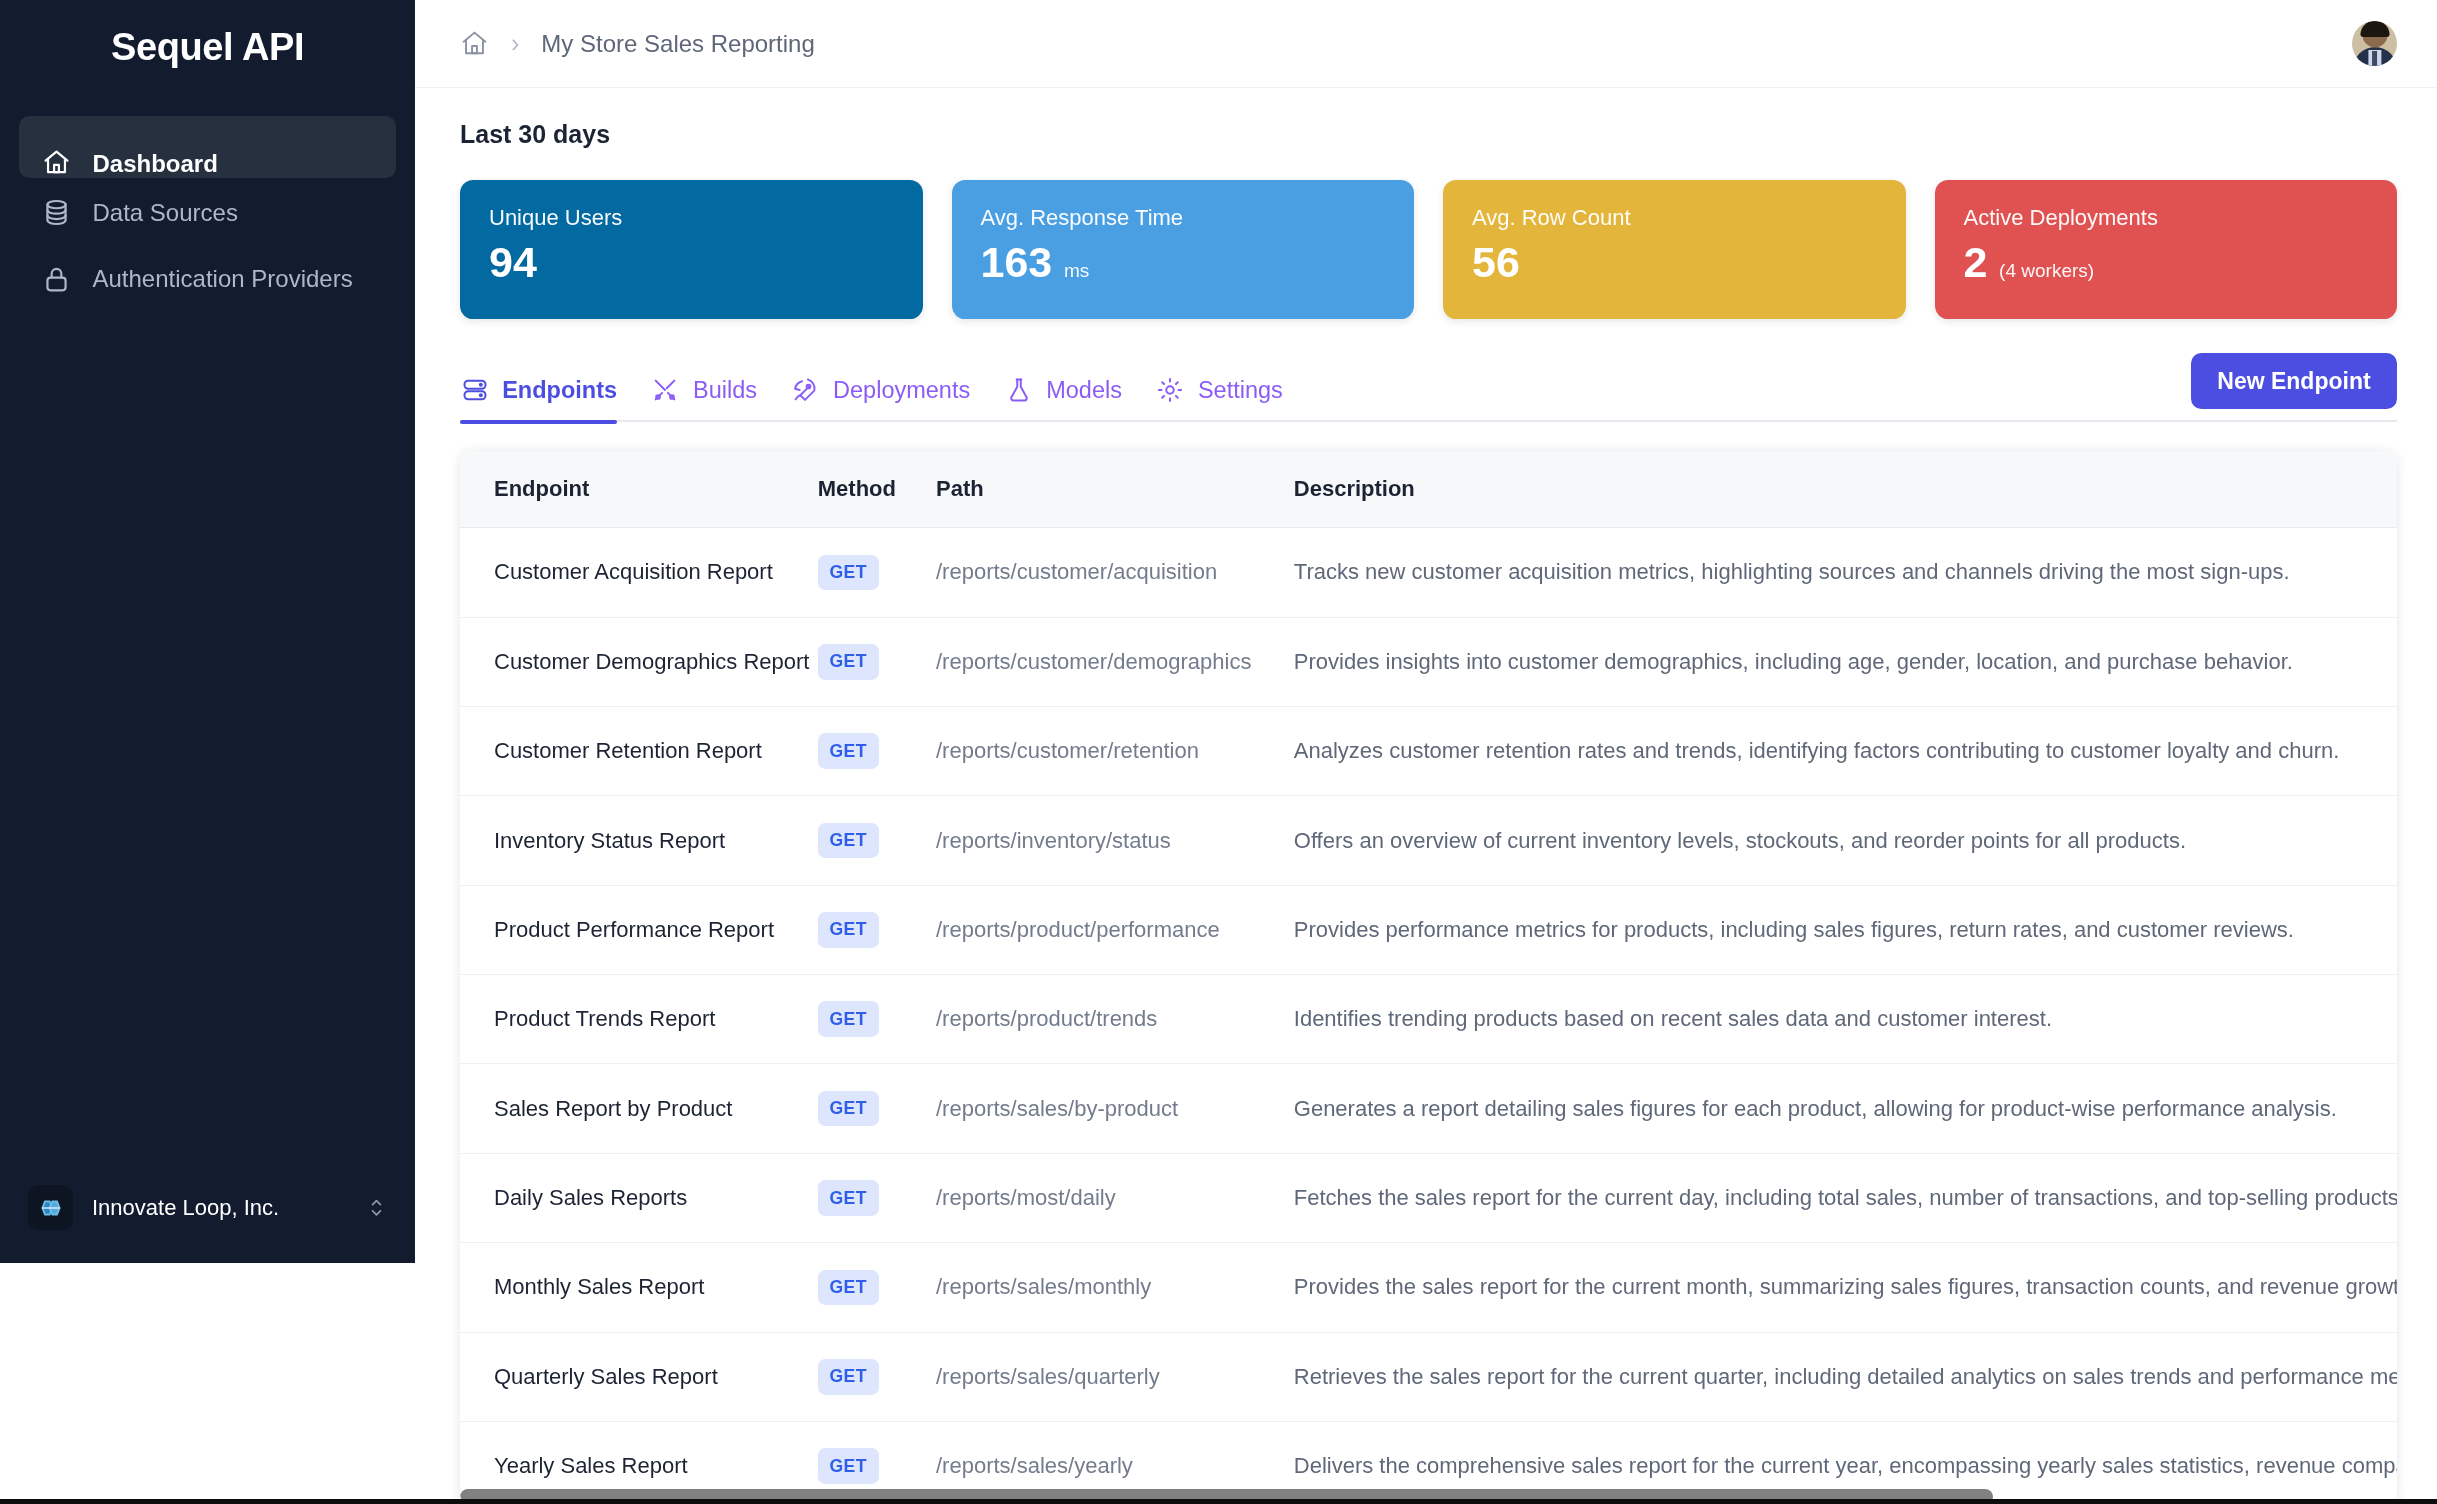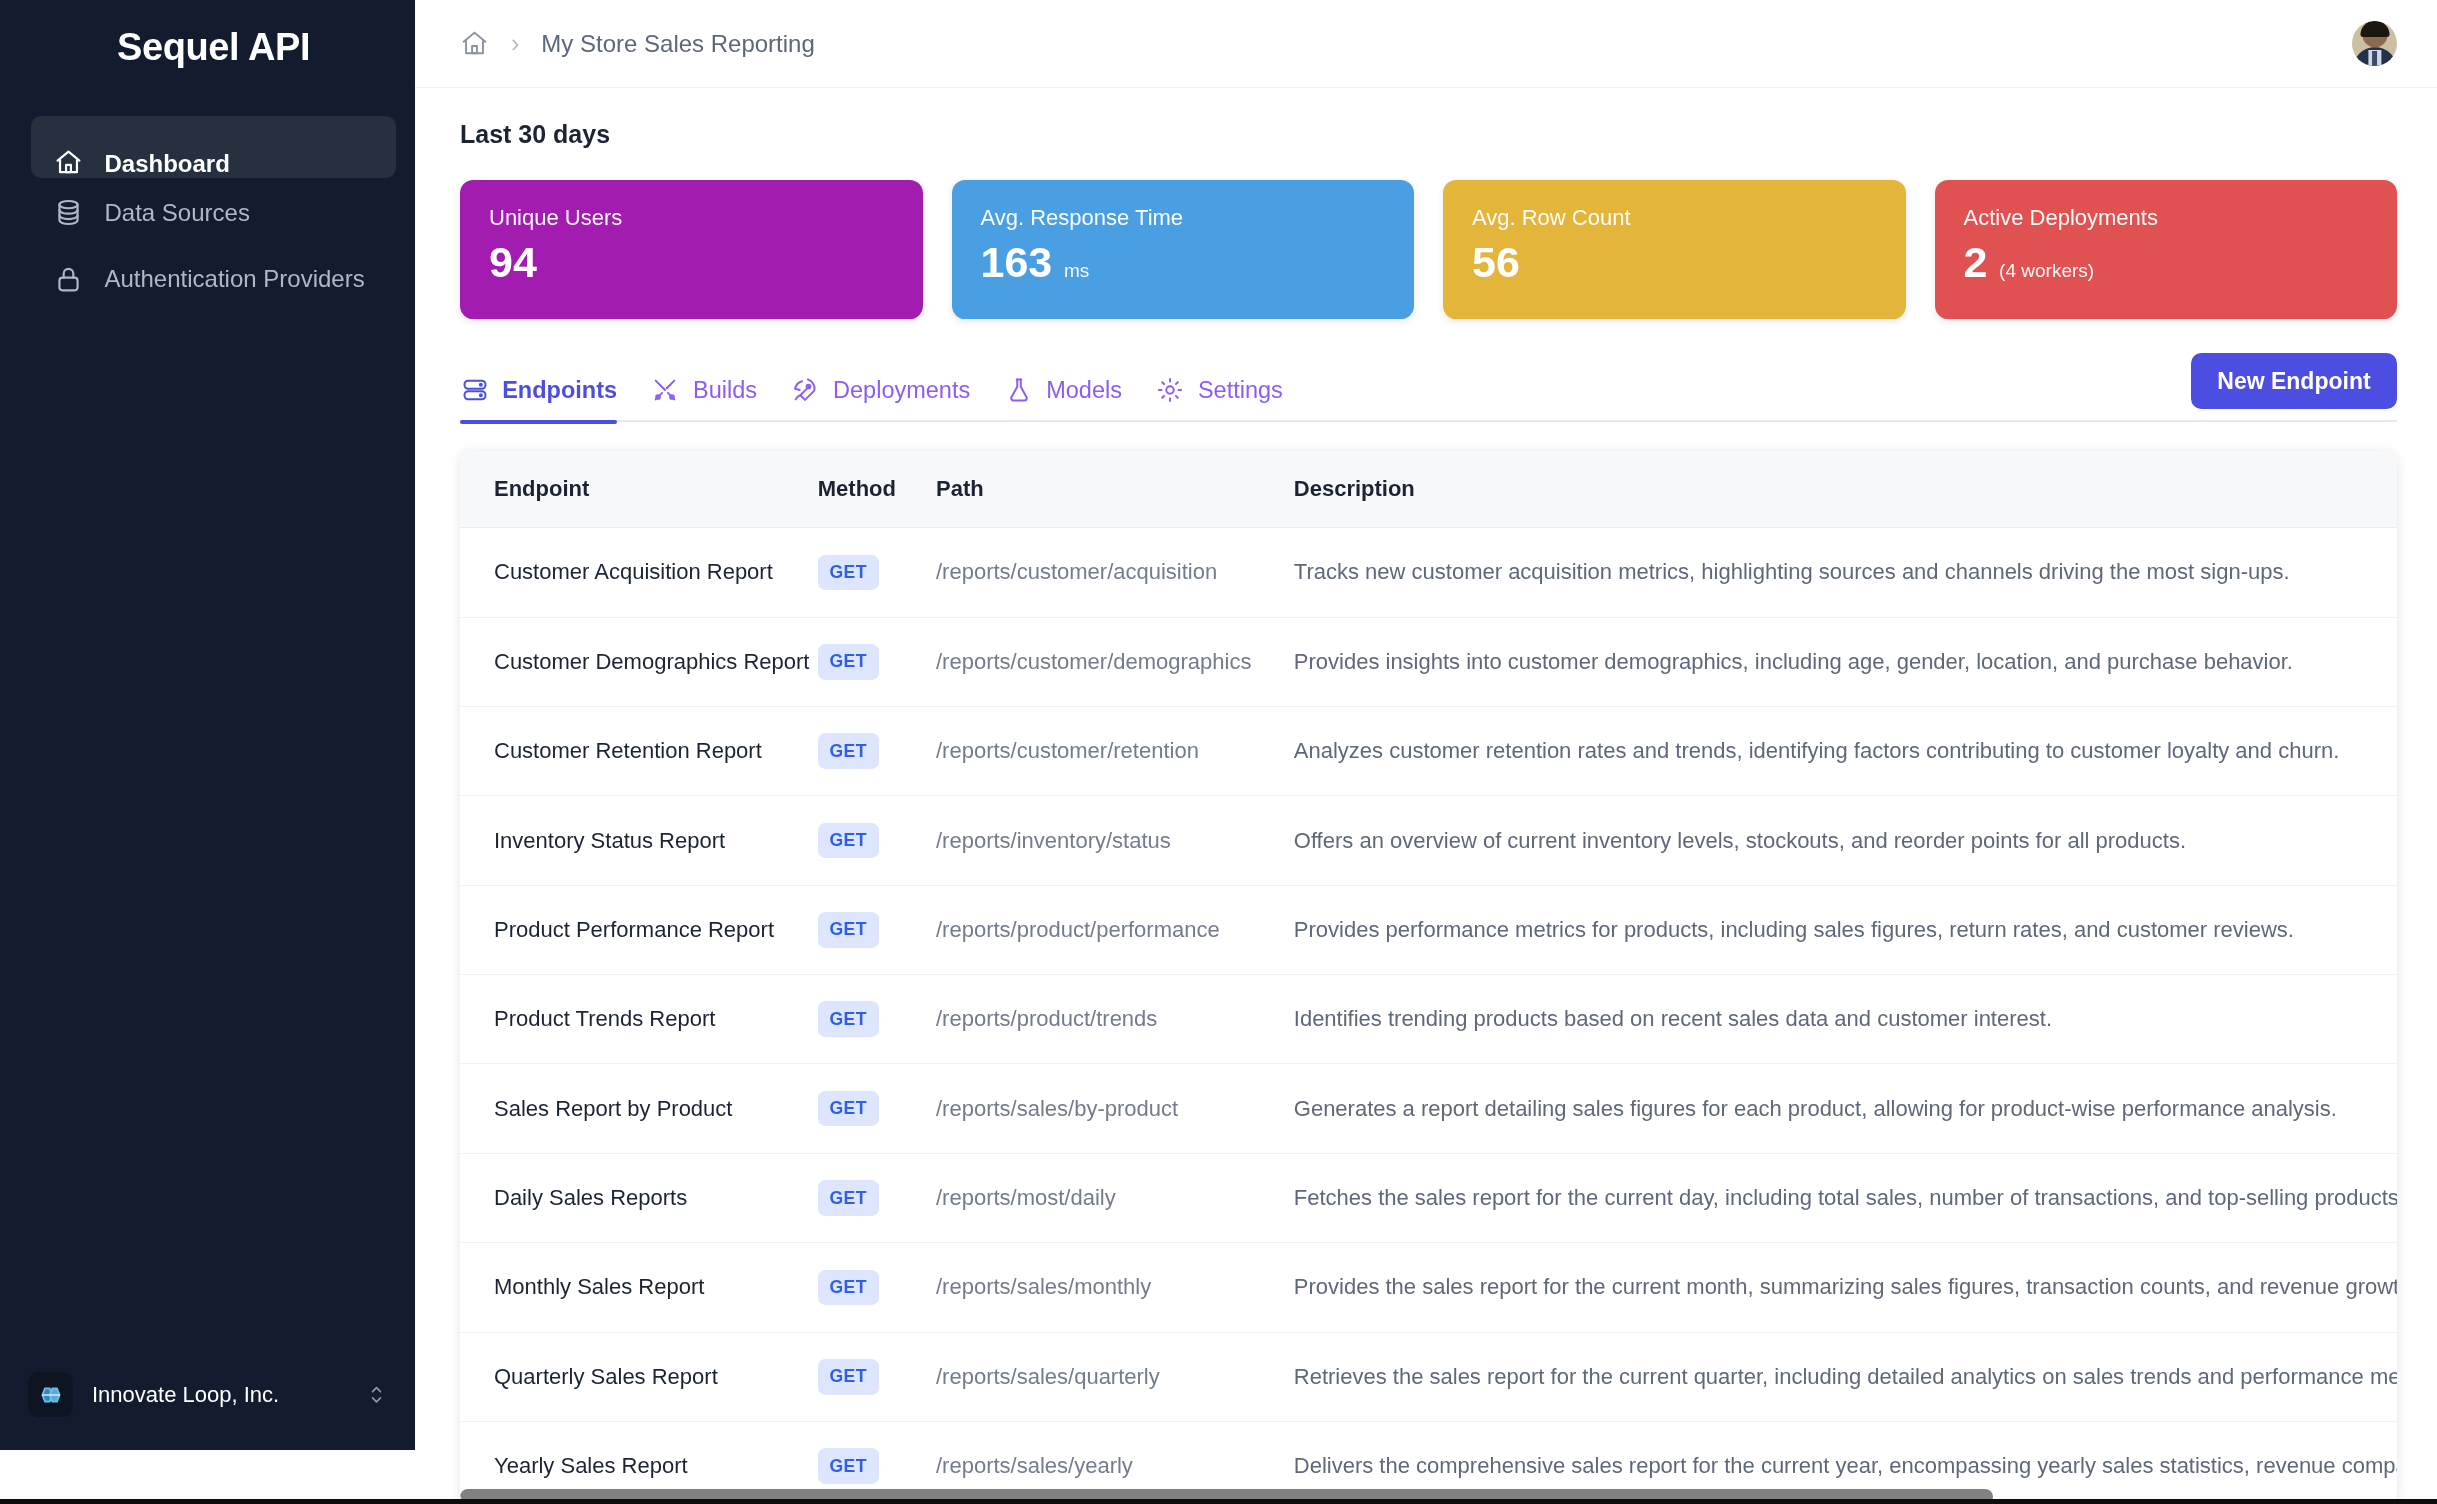--- a/index.html
+++ b/index.html
@@ -14,27 +14,26 @@
     position: relative;
     width: 2438px;
     height: 1505px;
     display: flex;
     background: #ffffff;
   }
 
   
   .sidebar {
     width: 415px;
-    height: 1450px;
+    height: 1263px;
     background: #131c2e;
     flex: 0 0 415px;
     position: relative;
     display: flex;
     flex-direction: column;
-    padding-left: 12px;
   }
   .brand {
     height: 95px;
     display: flex;
     align-items: center;
     justify-content: center;
   }
   .brand-text {
     color: #ffffff;
     font-size: 38px;
@@ -331,21 +330,21 @@
         <span class="face"></span>
           <span class="hair"></span>
       </div>
     </header>
 
     <div class="content">
 
       <div class="period-label">Last 30 days</div>
 
       <div class="cards">
-        <div class="card" style="background:#a21caf">
+        <div class="card" style="background:#0369a1">
           <div class="card-label">Unique Users</div>
           <div class="card-value-row">
             <div class="card-value">94</div>
             <div class="card-unit"></div>
           </div>
         </div>
         <div class="card" style="background:#4a9fe3">
           <div class="card-label">Avg. Response Time</div>
           <div class="card-value-row">
             <div class="card-value">163</div>

